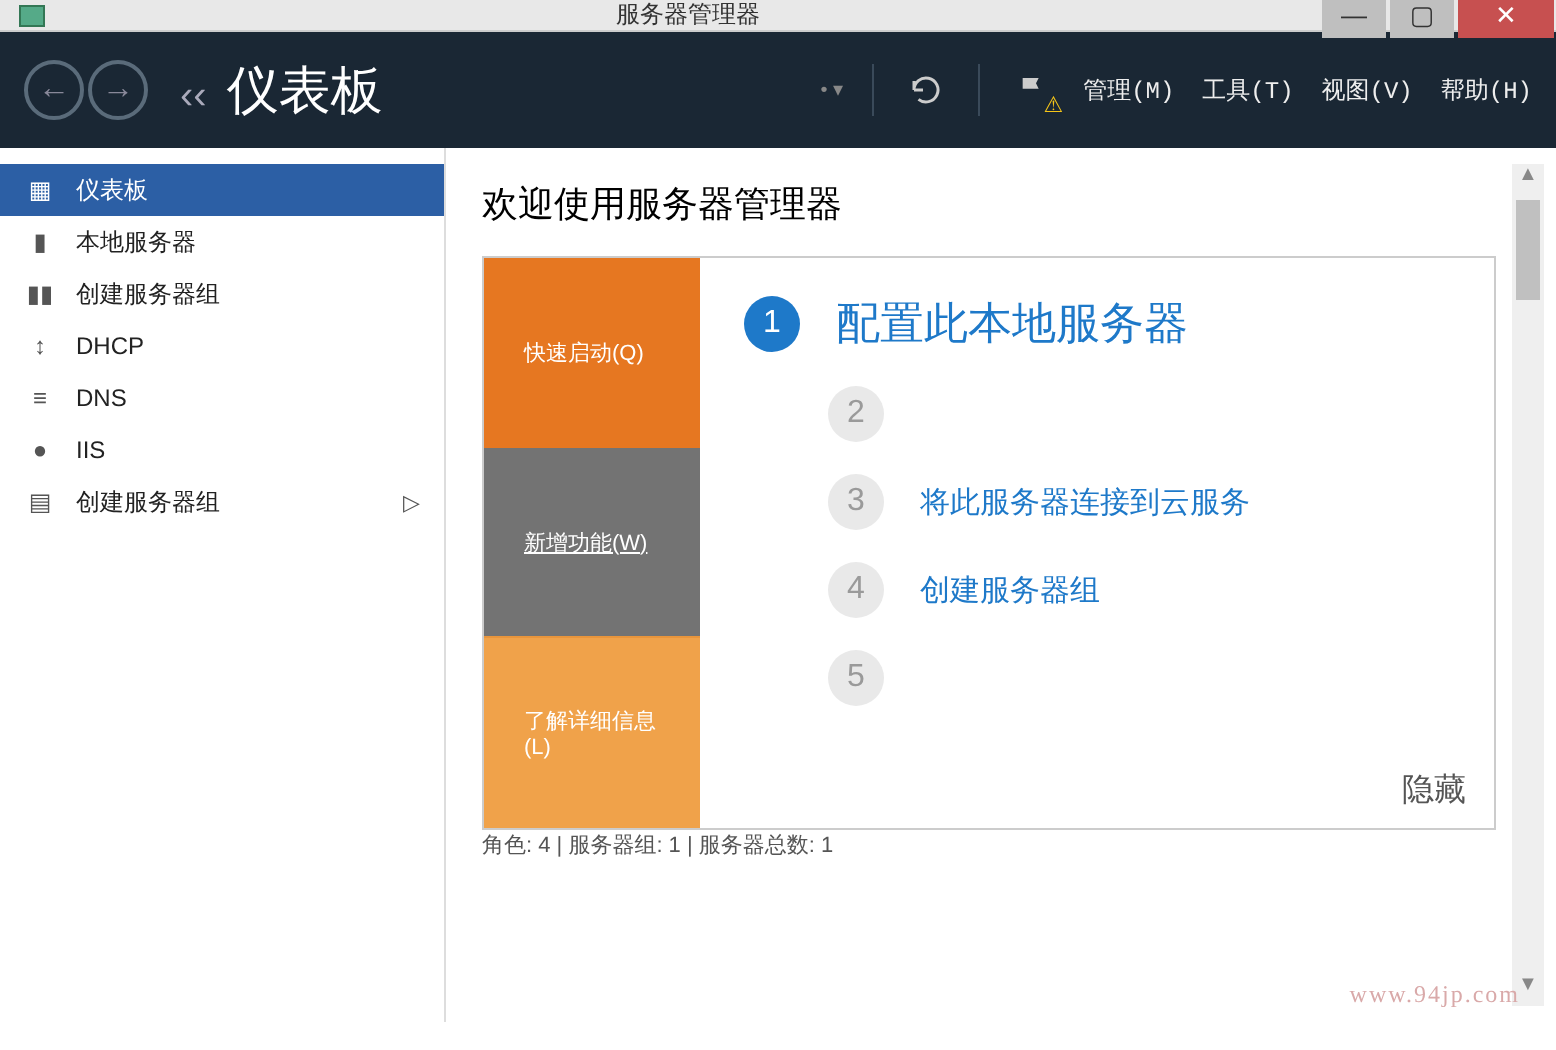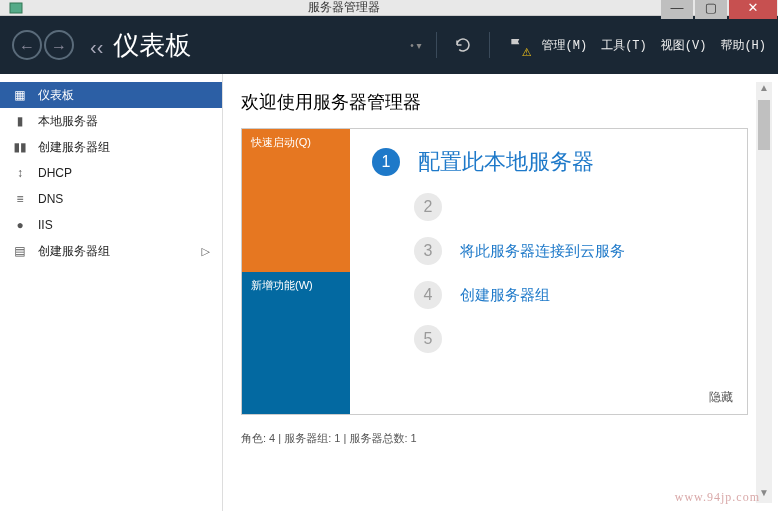--- a/index.html
+++ b/index.html
@@ -37,36 +37,36 @@
 .content { flex: 1; position: relative; background: #fff; padding: 16px 30px 0 18px; overflow:hidden;}
 .content-scrollbar{position:absolute;right:6px;top:8px;bottom:8px;width:16px;background:#efefef;}
 .content-scrollbar .thumb{position:absolute;left:2px;right:2px;top:18px;height:50px;background:#c0c0c0;}
 .content-scrollbar .arr{position:absolute;left:0;right:0;height:16px;text-align:center;font-size:10px;color:#888;}
 .content-scrollbar .arr.up{top:0;}
 .content-scrollbar .arr.dn{bottom:0;}
 
 .welcome-hdr{font-size:18px;color:#000000;margin-bottom:14px;}
 .welcome-panel{border:1px solid #ccc;display:flex;height:287px;}
 .left-tiles{width:108px;display:flex;flex-direction:column;}
-.tile{flex:1;display:flex;align-items:flex-start;padding:6px 9px;font-size:11px;color:#fff;}
+.tile{flex:1;display:flex;align-items:center;padding:6px 20px;font-size:11px;color:#fff;}
 .tile.t1{background:#e67721;}
-.tile.t2{background:#0369a1;}
+.tile.t2{background:#737373;text-decoration:underline;}
 .tile.t3{background:#f0a24a;border-top:1px solid #e8953c;}
 .steps{flex:1;background:#fff;padding:18px 6px 8px 22px;position:relative;}
 .step-row{display:flex;align-items:center;gap:18px;margin-bottom:16px;}
 .step-num{width:28px;height:28px;border-radius:50%;display:flex;align-items:center;justify-content:center;font-size:16px;}
 .step1 .step-num{background:#1e79c9;color:#fff;}
 .stepn .step-num{background:#e9e9e9;color:#9a9a9a;}
 .step1 .step-text{font-size:22px;color:#1e79c9;}
 .stepn .step-text{font-size:15px;color:#1e79c9;}
 .steps-indent{margin-left:42px;}
-.hide-link{position:absolute;bottom:8px;right:14px;font-size:12px;color:#555;}
+.hide-link{position:absolute;bottom:8px;right:14px;font-size:16px;color:#555;}
 
 .roles-title{font-size:13px;color:#333;margin-top:22px;}
-.roles-sub{font-size:11px;color:#555;margin-top:16px;}
+.roles-sub{font-size:11px;color:#555;margin-top:0;}
 .watermark{position:absolute;right:18px;bottom:6px;font-size:12px;color:#d9a9a9;letter-spacing:1px;font-family:serif;}
 </style>
 </head>
 <body>
 
 <div class="titlebar">
   <div class="titlebar-icon">
     <svg width="14" height="14">
         <rect x="1" y="2" width="12" height="10" fill="#5a8" stroke="#375"></rect>
       </svg>
@@ -148,20 +148,23 @@
     <div class="welcome-hdr">欢迎使用服务器管理器</div>
 
     <div class="welcome-panel">
       <div class="left-tiles">
         <div class="tile t1">
             <span>快速启动(Q)</span>
           </div>
         <div class="tile t2">
             <span>新增功能(W)</span>
           </div>
+        <div class="tile t3">
+            <span>了解详细信息(L)</span>
+          </div>
       </div>
       <div class="steps">
         <div class="step-row step1">
           <div class="step-num">1</div>
           <div class="step-text">配置此本地服务器</div>
         </div>
         <div class="steps-indent">
           <div class="step-row stepn">
             <div class="step-num">2</div>
           </div>

